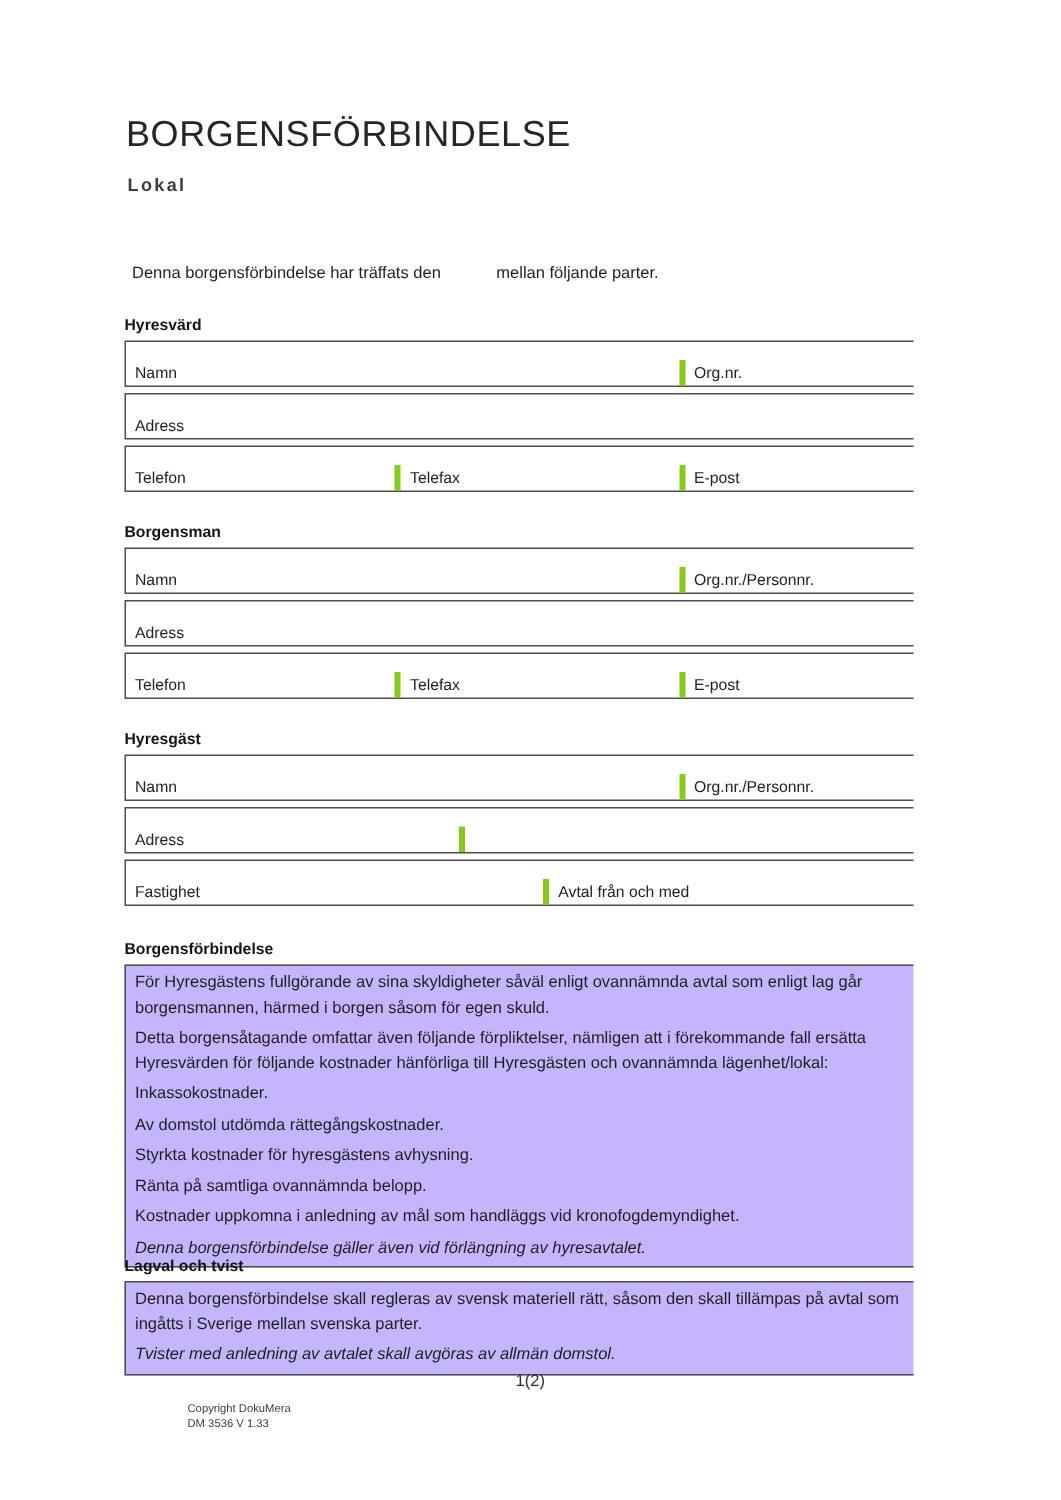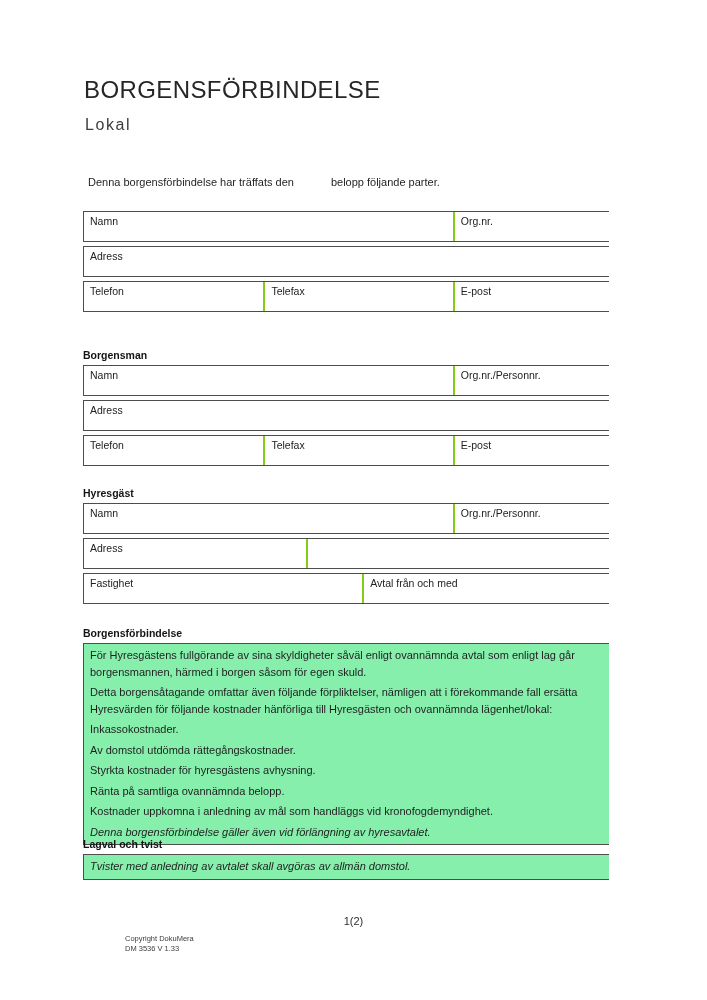--- a/index.html
+++ b/index.html
@@ -19,23 +19,24 @@
     top: 76px;
     font-size: 24px;
     font-weight: 400;
     letter-spacing: 0.4px;
     color: #262626;
   }
   .doc-subtitle {
     position: absolute;
     left: 85px;
     top: 116px;
-    font-size: 16px;
+    font-size: 12px;
     letter-spacing: 1.6px;
     color: #3d3d3d;
+    font-weight: bold;
   }
   .intro {
     position: absolute;
     left: 88px;
     top: 176px;
     font-size: 11px;
     color: #1f1f1f;
   }
   .intro .blank {
     display: inline-block;
@@ -58,36 +59,37 @@
     border: 1px solid #4d4d4d;
     height: 31px;
     margin-bottom: 4px;
     background: #ffffff;
   }
   .cell {
     font-size: 10.5px;
     color: #222222;
     padding: 3px 0 0 6px;
     overflow: hidden;
-  }
-  .cell + .cell { border-left: 2px solid #84cc16; }
+    margin-top: 12px;
+  }
+  .cell + .cell { border-left: 4px solid #84cc16; }
   .w67 { width: 66.8%; }
   .w33 { width: 33.2%; }
   .w100 { width: 100%; }
   .t1 { width: 32.5%; }
   .t2 { width: 34.3%; }
   .t3 { width: 33.2%; }
   .w40 { width: 40.2%; }
   .w60 { width: 59.8%; }
   .h50a { width: 50.4%; }
   .h50b { width: 49.6%; }
   .textbox {
     border: 1px solid #4d4d4d;
     padding: 3px 6px 4px 6px;
-    background: #86efac;
+    background: #c4b5fd;
   }
   .textbox p {
     font-size: 11px;
     line-height: 16.5px;
     color: #1f1f1f;
     margin-bottom: 4px;
   }
   .textbox p:last-child { margin-bottom: 0; font-style: italic; }
   .page-number {
     position: absolute;
@@ -114,23 +116,24 @@
   .sec-lagval { top: 838px; }
 </style>
 </head>
 <body>
 
 <div class="page">
 
   <div class="doc-title">BORGENSFÖRBINDELSE</div>
   <div class="doc-subtitle">Lokal</div>
 
-  <div class="intro"><span>Denna borgensförbindelse har träffats den</span><span class="blank"></span><span>belopp följande parter.</span></div>
+  <div class="intro"><span>Denna borgensförbindelse har träffats den</span><span class="blank"></span><span>mellan följande parter.</span></div>
 
   <div class="section sec-hyresvard">
+    <div class="section-heading">Hyresvärd</div>
     <div class="prow">
       <div class="cell w67">Namn</div>
       <div class="cell w33">Org.nr.</div>
     </div>
     <div class="prow">
       <div class="cell w100">Adress</div>
     </div>
     <div class="prow">
       <div class="cell t1">Telefon</div>
       <div class="cell t2">Telefax</div>
@@ -180,20 +183,21 @@
       <p>Styrkta kostnader för hyresgästens avhysning.</p>
       <p>Ränta på samtliga ovannämnda belopp.</p>
       <p>Kostnader uppkomna i anledning av mål som handläggs vid kronofogdemyndighet.</p>
       <p>Denna borgensförbindelse gäller även vid förlängning av hyresavtalet.</p>
     </div>
   </div>
 
   <div class="section sec-lagval">
     <div class="section-heading">Lagval och tvist</div>
     <div class="textbox">
+      <p>Denna borgensförbindelse skall regleras av svensk materiell rätt, såsom den skall tillämpas på avtal som ingåtts i Sverige mellan svenska parter.</p>
       <p>Tvister med anledning av avtalet skall avgöras av allmän domstol.</p>
     </div>
   </div>
 
   <div class="page-number">1(2)</div>
 
   <div class="copyright">
     <div>Copyright DokuMera</div>
     <div>DM 3536 V 1.33</div>
   </div>

